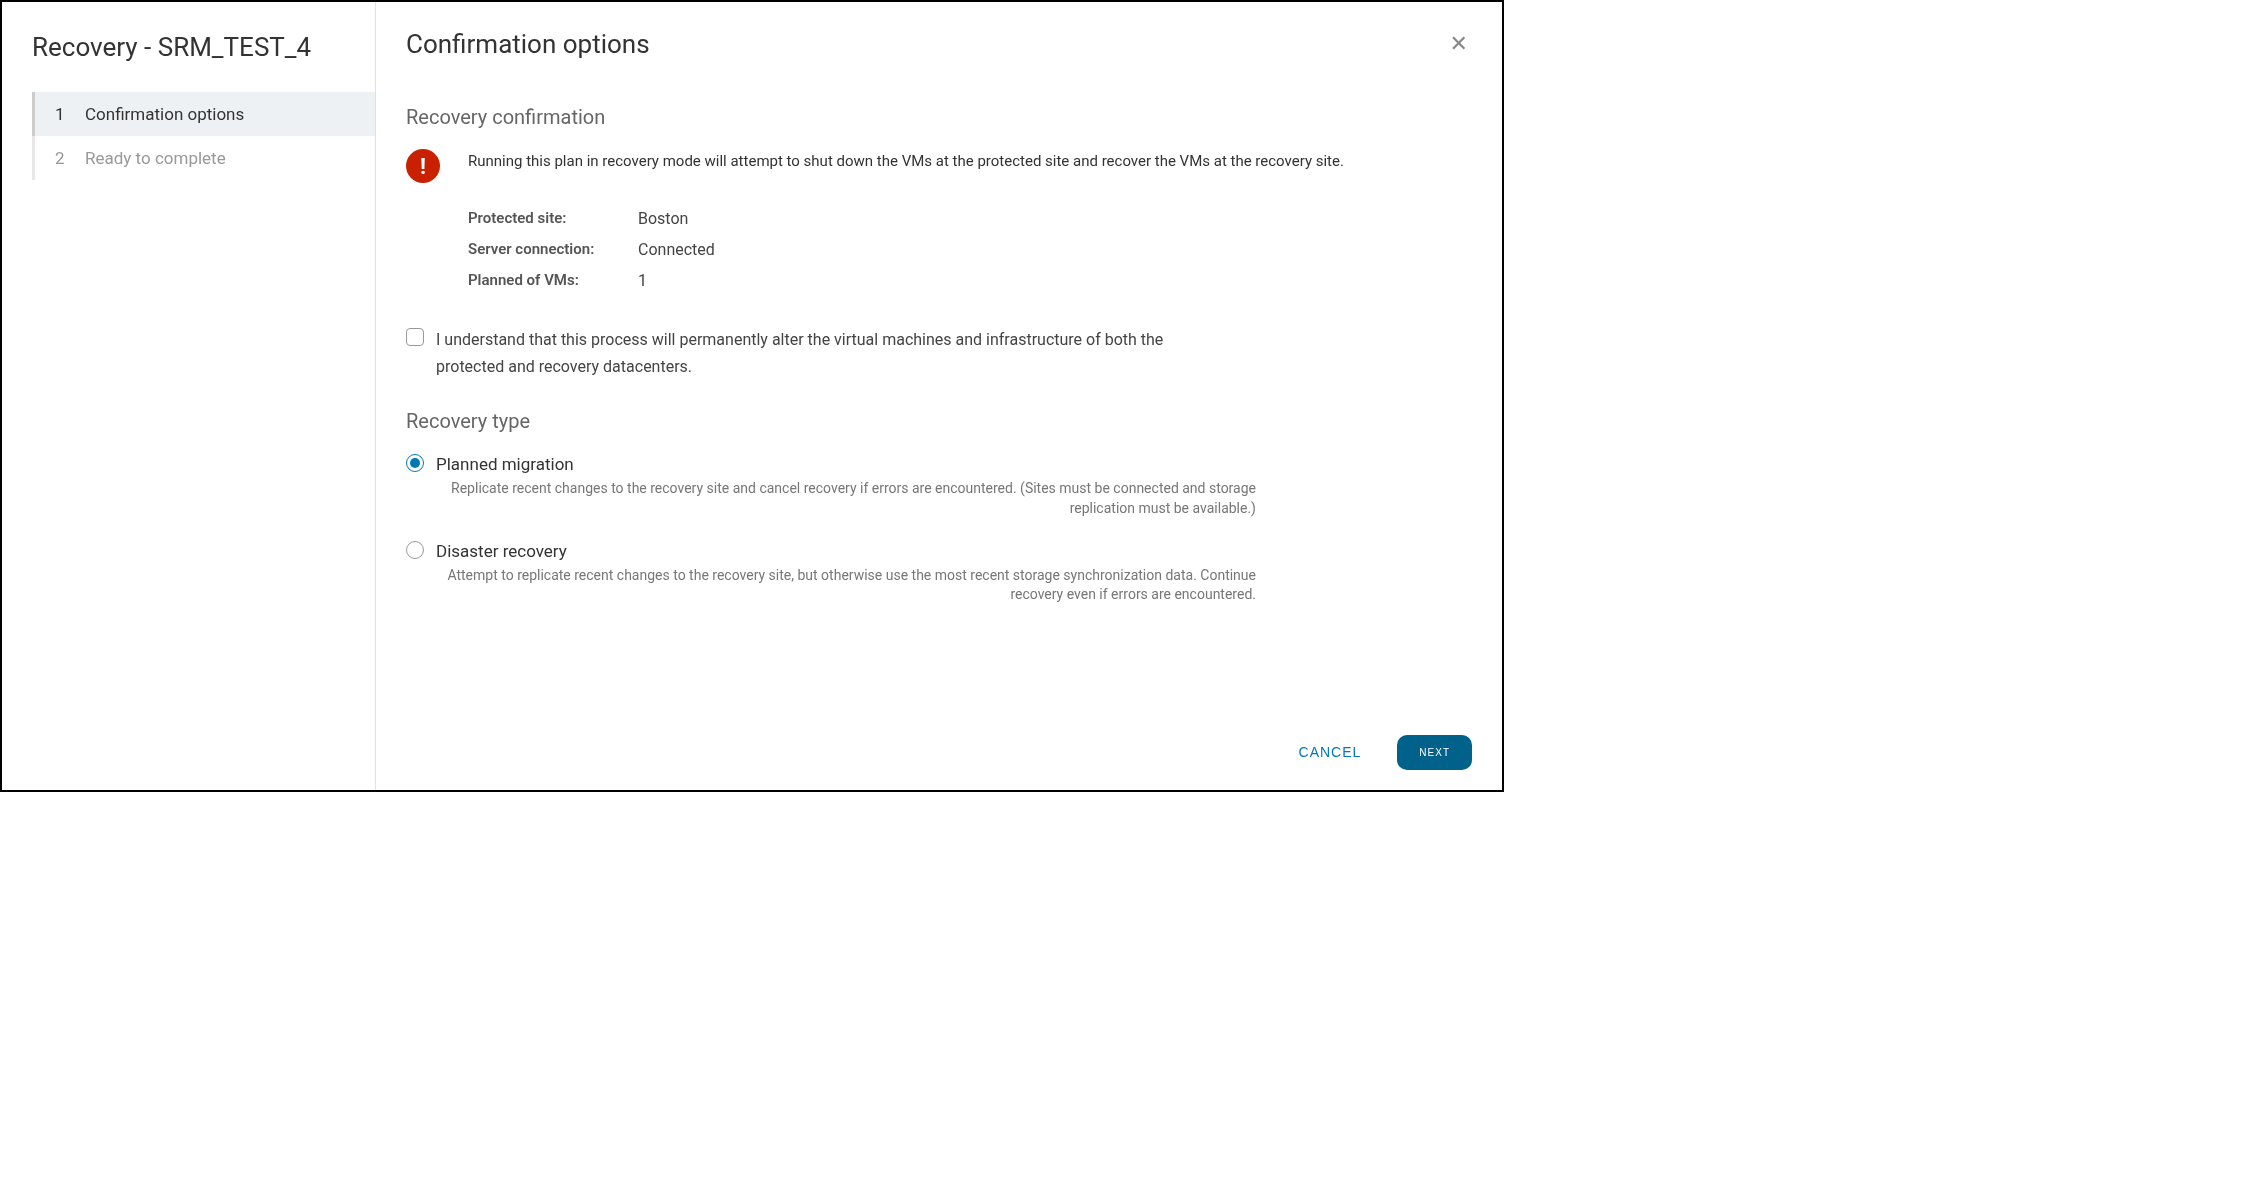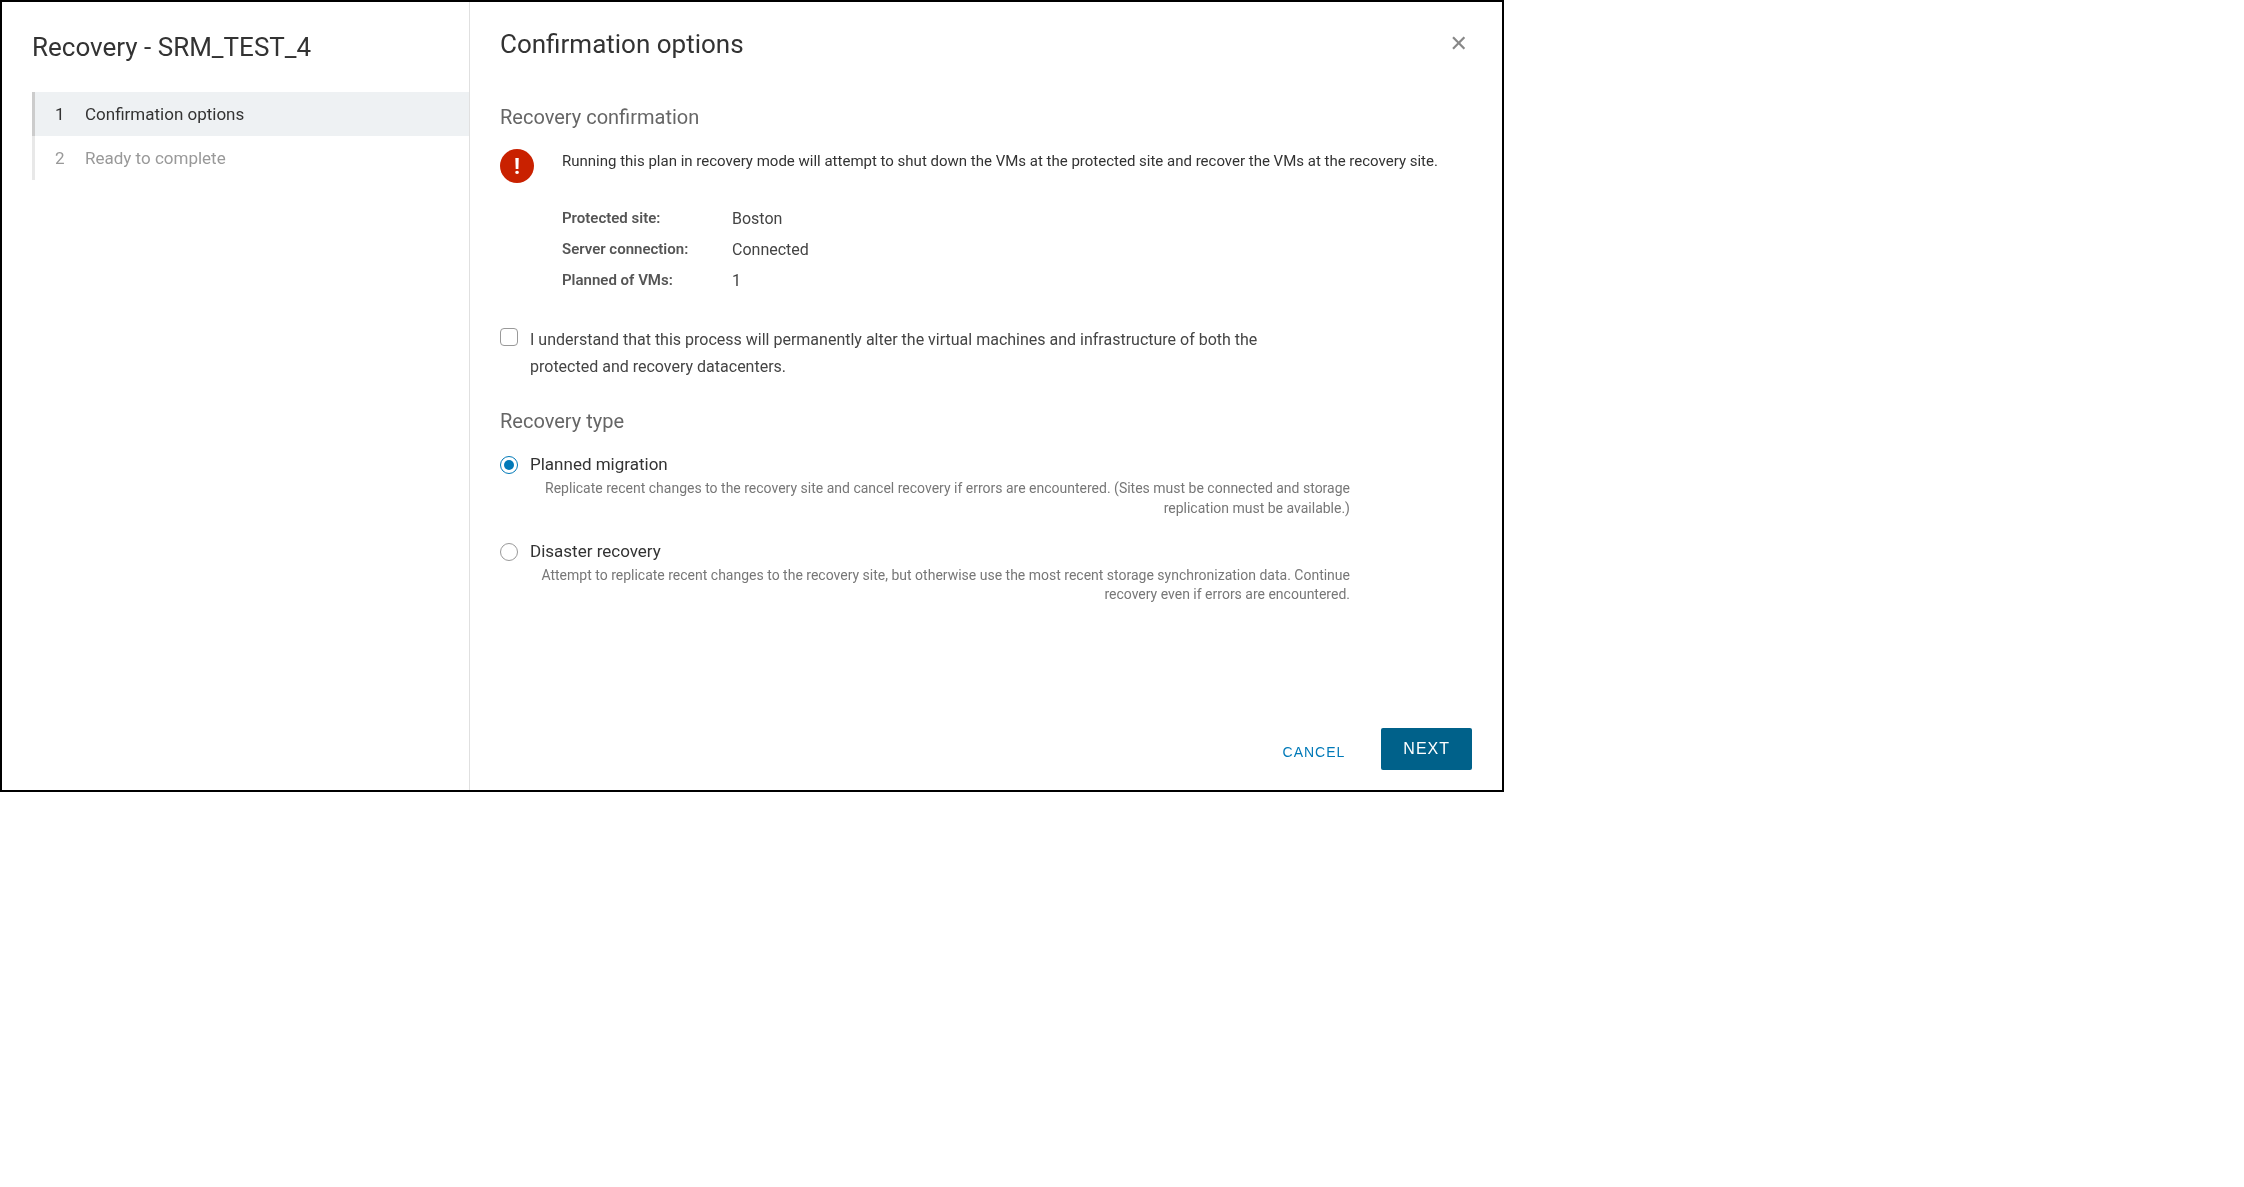--- a/index.html
+++ b/index.html
@@ -9,21 +9,21 @@
   color: #333;
 }
 .dialog {
   width: 1504px;
   height: 792px;
   border: 2px solid #000;
   display: flex;
   position: relative;
 }
 .sidebar {
-  width: 468px;
+  width: 374px;
   border-right: 1px solid #e0e0e0;
   padding-top: 20px;
 }
 .sidebar-title {
   font-size: 26px;
   color: #333;
   font-weight: 400;
   padding: 10px 30px 30px 30px;
 }
 .steps {
@@ -148,21 +148,21 @@
   max-width: 740px;
 }
 .radio-group {
   margin-top: 5px;
 }
 .radio-option {
   margin-bottom: 22px;
 }
 .radio-header {
   display: flex;
-  align-items: flex-end;
+  align-items: flex-start;
   margin-bottom: 5px;
   margin-top: 21px;
 }
 .radio {
   width: 18px;
   height: 18px;
   border: 1.5px solid #999;
   border-radius: 50%;
   margin-right: 12px;
   flex-shrink: 0;
@@ -206,25 +206,25 @@
   font-size: 14px;
   font-weight: 500;
   letter-spacing: 1px;
   padding: 10px 16px;
   cursor: pointer;
 }
 .btn-next {
   background: #00618a;
   border: none;
   color: #fff;
-  font-size: 16px;
+  font-size: 10px;
   font-weight: 500;
   letter-spacing: 1px;
   padding: 12px 22px;
-  border-radius: 2px;
+  border-radius: 10px;
   cursor: pointer;
 }
 </style>
 </head>
 <body>
 
 <div class="dialog">
 
   <div class="sidebar">
     <div class="sidebar-title">Recovery - SRM_TEST_4</div>

